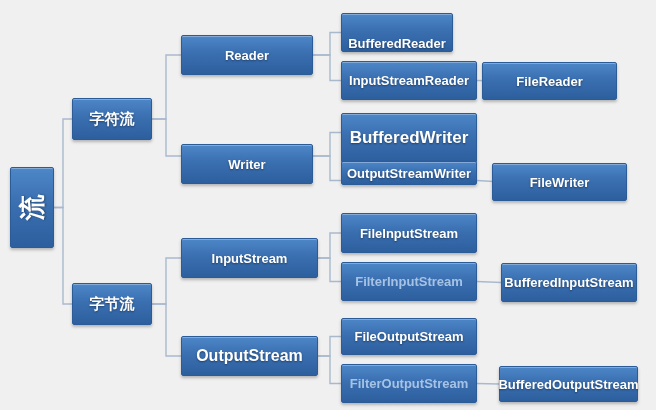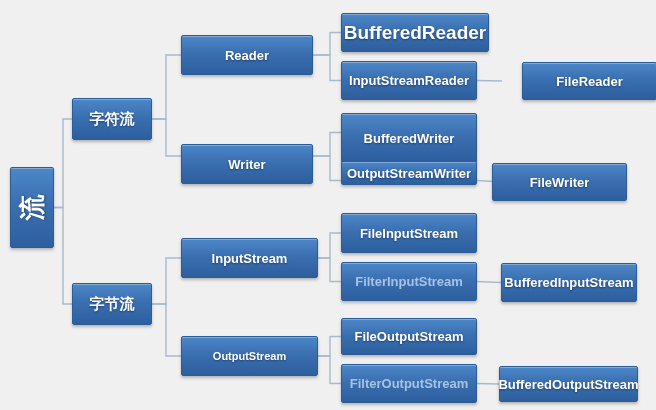--- a/index.html
+++ b/index.html
@@ -87,48 +87,48 @@
       </div>
       <div class="node" style="left: 181px; top: 35px; width: 132px; height: 40px; font-size: 13px;">
         <span>Reader</span>
       </div>
       <div class="node" style="left: 181px; top: 144px; width: 132px; height: 40px; font-size: 13px;">
         <span>Writer</span>
       </div>
       <div class="node" style="left: 181px; top: 238px; width: 137px; height: 40px; font-size: 13px;">
         <span>InputStream</span>
       </div>
-      <div class="node" style="left: 181px; top: 336px; width: 137px; height: 40px; font-size: 11px;">
+      <div class="node" style="left: 181px; top: 336px; width: 137px; height: 40px; font-size: 16px;">
         <span>OutputStream</span>
       </div>
-      <div class="node" style="left: 341px; top: 13px; width: 148px; height: 39px; font-size: 19px;">
+      <div class="node" style="left: 341px; top: 13px; width: 112px; height: 39px; font-size: 13px; align-items: flex-end;">
         <span>BufferedReader</span>
       </div>
       <div class="node" style="left: 341px; top: 61px; width: 136px; height: 39px; font-size: 13px;">
         <span>InputStreamReader</span>
       </div>
-      <div class="node" style="left: 341px; top: 113px; width: 136px; height: 50px; font-size: 13px;">
+      <div class="node" style="left: 341px; top: 113px; width: 136px; height: 50px; font-size: 17px;">
         <span>BufferedWriter</span>
       </div>
       <div class="node" style="left: 341px; top: 161px; width: 136px; height: 24px; font-size: 13px;">
         <span>OutputStreamWriter</span>
       </div>
       <div class="node" style="left: 341px; top: 213px; width: 136px; height: 40px; font-size: 13px;">
         <span>FileInputStream</span>
       </div>
       <div class="node muted" style="left: 341px; top: 262px; width: 136px; height: 39px; font-size: 13px;">
         <span>FilterInputStream</span>
       </div>
       <div class="node" style="left: 341px; top: 318px; width: 136px; height: 37px; font-size: 13px;">
         <span>FileOutputStream</span>
       </div>
       <div class="node muted" style="left: 341px; top: 364px; width: 136px; height: 39px; font-size: 13px;">
         <span>FilterOutputStream</span>
       </div>
-      <div class="node" style="left: 522px; top: 62px; width: 135px; height: 38px; font-size: 13px; text-align: center;">
+      <div class="node" style="left: 482px; top: 62px; width: 135px; height: 38px; font-size: 13px; text-align: center;">
         <span>FileReader</span>
       </div>
       <div class="node" style="left: 492px; top: 163px; width: 135px; height: 38px; font-size: 13px;">
         <span>FileWriter</span>
       </div>
       <div class="node" style="left: 501px; top: 263px; width: 136px; height: 39px; font-size: 13px;">
         <span>BufferedInputStream</span>
       </div>
       <div class="node" style="left: 499px; top: 366px; width: 139px; height: 36px; font-size: 13px;">
         <span>BufferedOutputStream</span>

